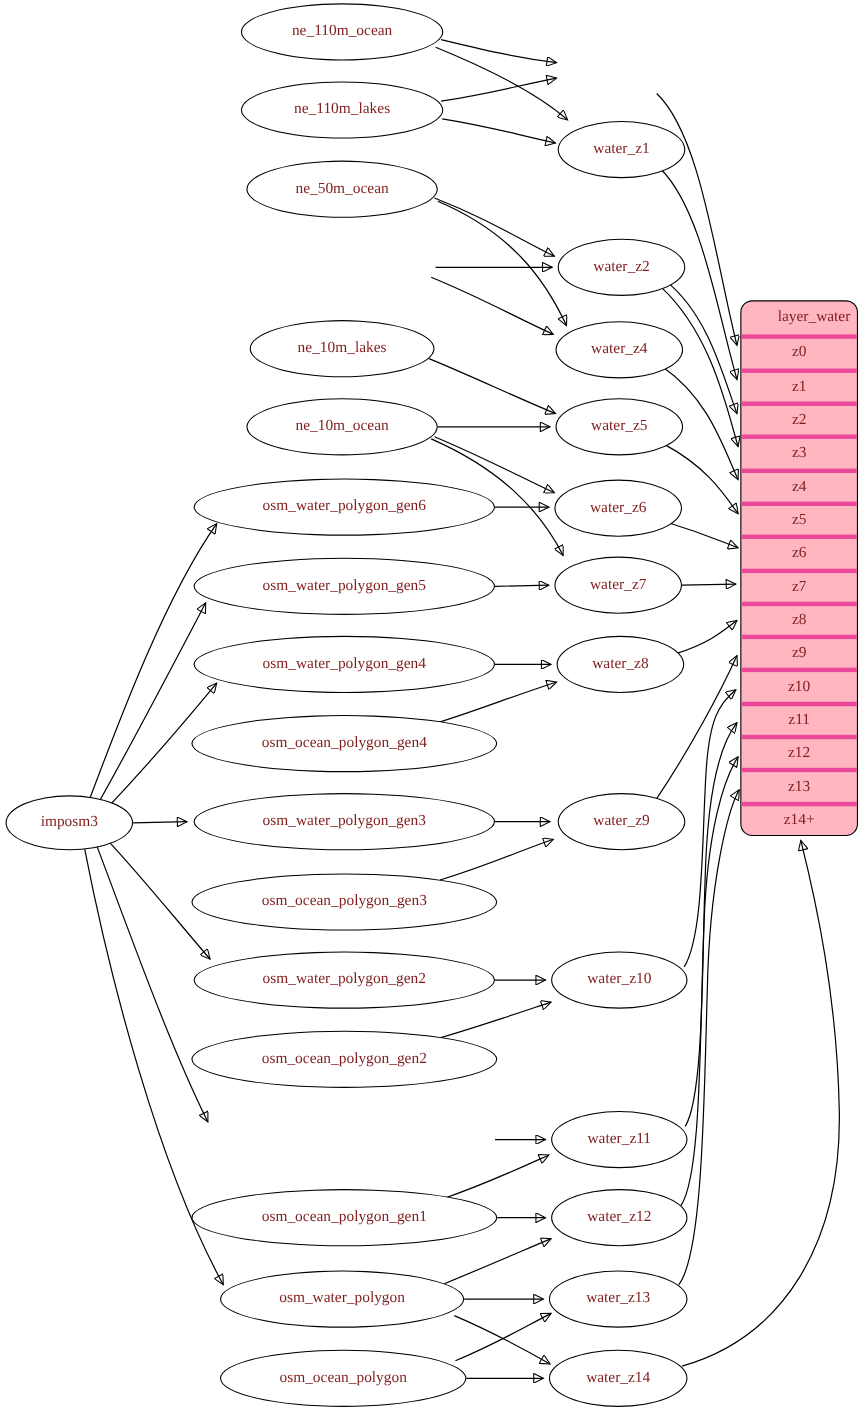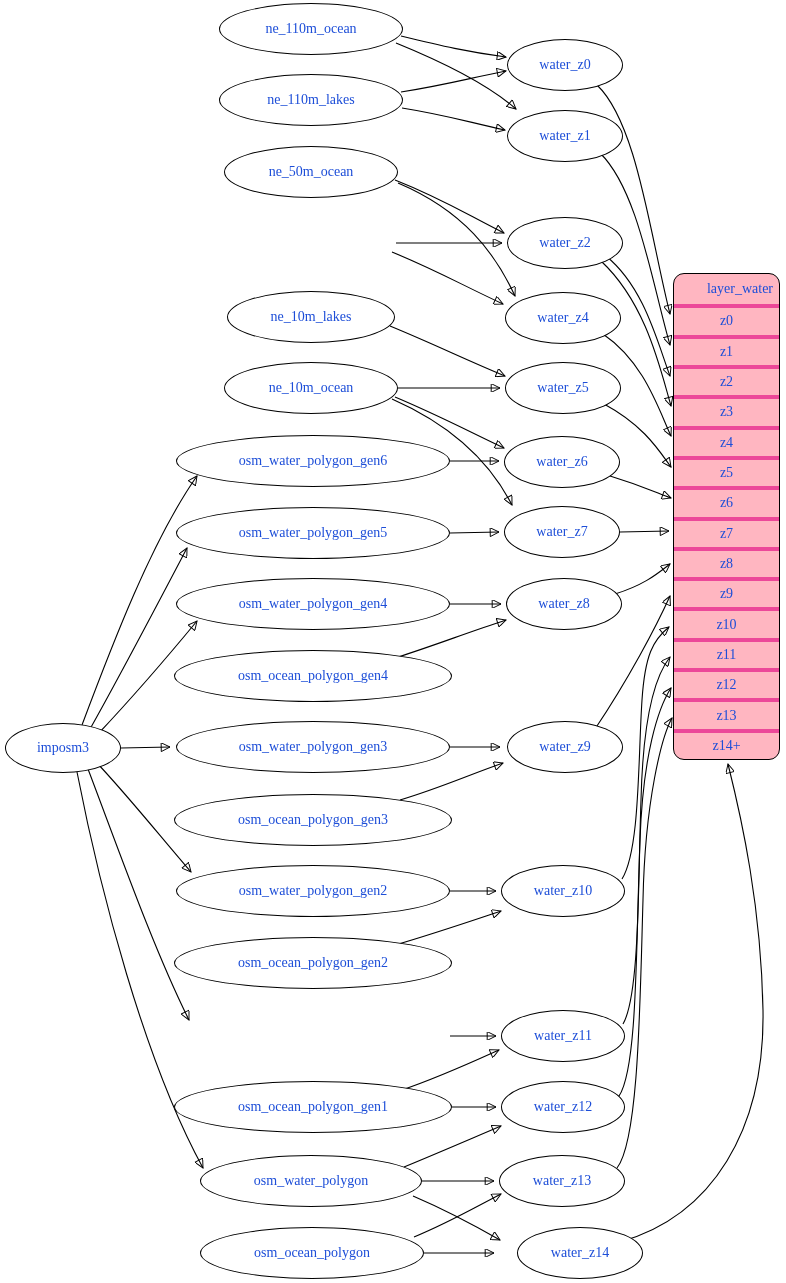--- a/index.html
+++ b/index.html
@@ -1,18 +1,18 @@
 <!DOCTYPE html>
 <html><head>
 <meta charset="utf-8">
 <style>
   html,body{margin:0;padding:0;background:#fff;}
   .canvas{
     position:relative;width:786px;height:1283px;background:#ffffff;
-    font-family:"Liberation Serif","DejaVu Serif",serif;color:#1d4ed8;
+    font-family:"Liberation Serif","DejaVu Serif",serif;color:#7f1d1d;
     overflow:hidden;
   }
   svg.edges{position:absolute;left:0;top:0;width:786px;height:1283px;}
   svg.edges path{fill:none;stroke:#000;stroke-width:1.1px;}
   .node{
     position:absolute;display:flex;align-items:center;justify-content:center;
     border:1px solid #000;border-radius:50%;background:#fff;
     font-size:14px;white-space:nowrap;box-sizing:border-box;
   }
   .dbtable{
@@ -104,34 +104,33 @@
   <div class="node" style="left:174px;top:650px;width:278px;height:52px">osm_ocean_polygon_gen4</div>
   <div class="node" style="left:176px;top:721px;width:274px;height:52px">osm_water_polygon_gen3</div>
   <div class="node" style="left:174px;top:794px;width:278px;height:52px">osm_ocean_polygon_gen3</div>
   <div class="node" style="left:176px;top:865px;width:274px;height:52px">osm_water_polygon_gen2</div>
   <div class="node" style="left:174px;top:937px;width:278px;height:52px">osm_ocean_polygon_gen2</div>
   <div class="node" style="left:174px;top:1081px;width:278px;height:52px">osm_ocean_polygon_gen1</div>
   <div class="node" style="left:200px;top:1227px;width:224px;height:52px">osm_ocean_polygon</div>
   <div class="node" style="left:200px;top:1155px;width:222px;height:52px">osm_water_polygon</div>
   <div class="node" style="left:5px;top:723px;width:116px;height:50px">imposm3</div>
 
-  <div class="node" style="left:507px;top:39px;width:116px;height:52px">water_z0</div>
   <div class="node" style="left:507px;top:110px;width:116px;height:52px">water_z1</div>
   <div class="node" style="left:507px;top:217px;width:116px;height:52px">water_z2</div>
   <div class="node" style="left:505px;top:292px;width:116px;height:52px">water_z4</div>
   <div class="node" style="left:505px;top:362px;width:116px;height:52px">water_z5</div>
   <div class="node" style="left:504px;top:436px;width:116px;height:52px">water_z6</div>
   <div class="node" style="left:504px;top:506px;width:116px;height:52px">water_z7</div>
   <div class="node" style="left:506px;top:578px;width:116px;height:52px">water_z8</div>
   <div class="node" style="left:507px;top:721px;width:116px;height:52px">water_z9</div>
   <div class="node" style="left:501px;top:865px;width:124px;height:52px">water_z10</div>
   <div class="node" style="left:501px;top:1010px;width:124px;height:52px">water_z11</div>
   <div class="node" style="left:501px;top:1081px;width:124px;height:52px">water_z12</div>
   <div class="node" style="left:499px;top:1155px;width:126px;height:52px">water_z13</div>
-  <div class="node" style="left:517px;top:1227px;width:126px;height:52px">water_z14</div>
+  <div class="node" style="left:499px;top:1227px;width:126px;height:52px">water_z14</div>
 
   <div class="dbtable" style="left:673px;top:273px;width:107px;height:487px">
     <div class="trow">layer_water</div>
     <div class="trow">z0</div>
     <div class="trow">z1</div>
     <div class="trow">z2</div>
     <div class="trow">z3</div>
     <div class="trow">z4</div>
     <div class="trow">z5</div>
     <div class="trow">z6</div>

